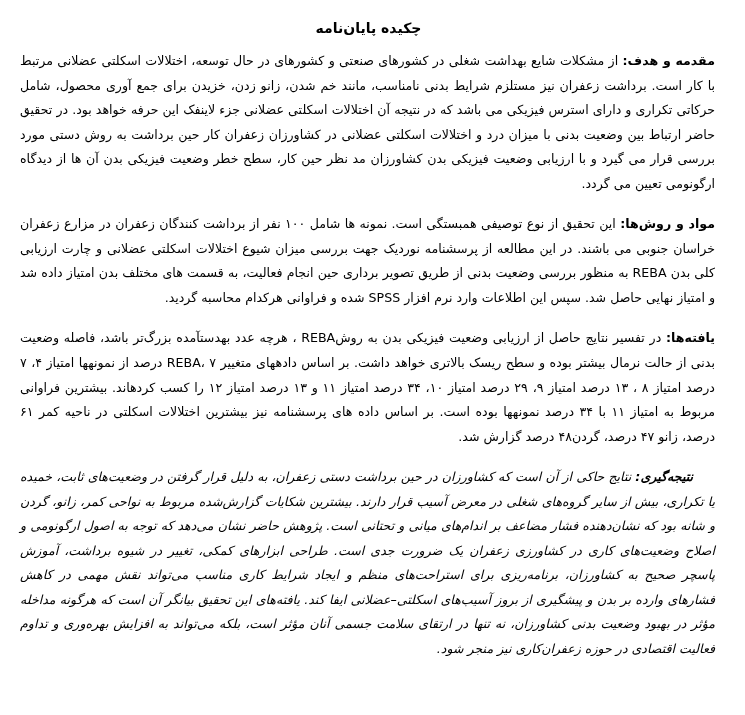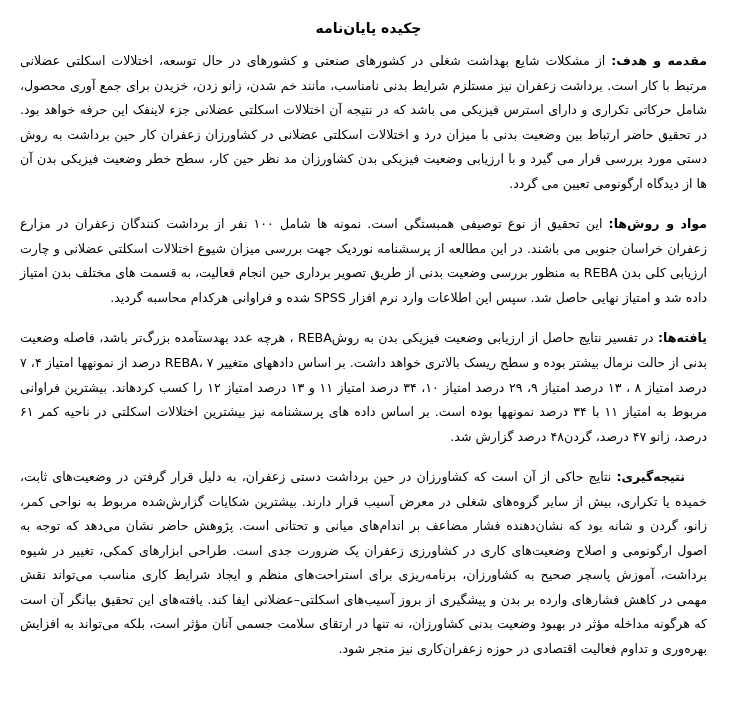--- a/index.html
+++ b/index.html
@@ -27,26 +27,27 @@
     font-size: 14px;
     font-weight: bold;
     margin: 0 0 10px 0;
     line-height: 1.5;
   }
   .para {
     font-size: 12.6px;
     line-height: 1.95;
     text-align: justify;
     text-justify: inter-word;
-    margin: 0 10px 14px 0;
+    margin: 0 2px 14px 0;
     direction: rtl;
     unicode-bidi: isolate;
   }
   .para.indent {
     text-indent: 22px;
+    font-style: italic;
   }
   .para .lbl {
     font-weight: bold;
   }
   .spacer-sm { height: 2px; }
 </style>
 </head>
 <body>
 
 <div class="page">

